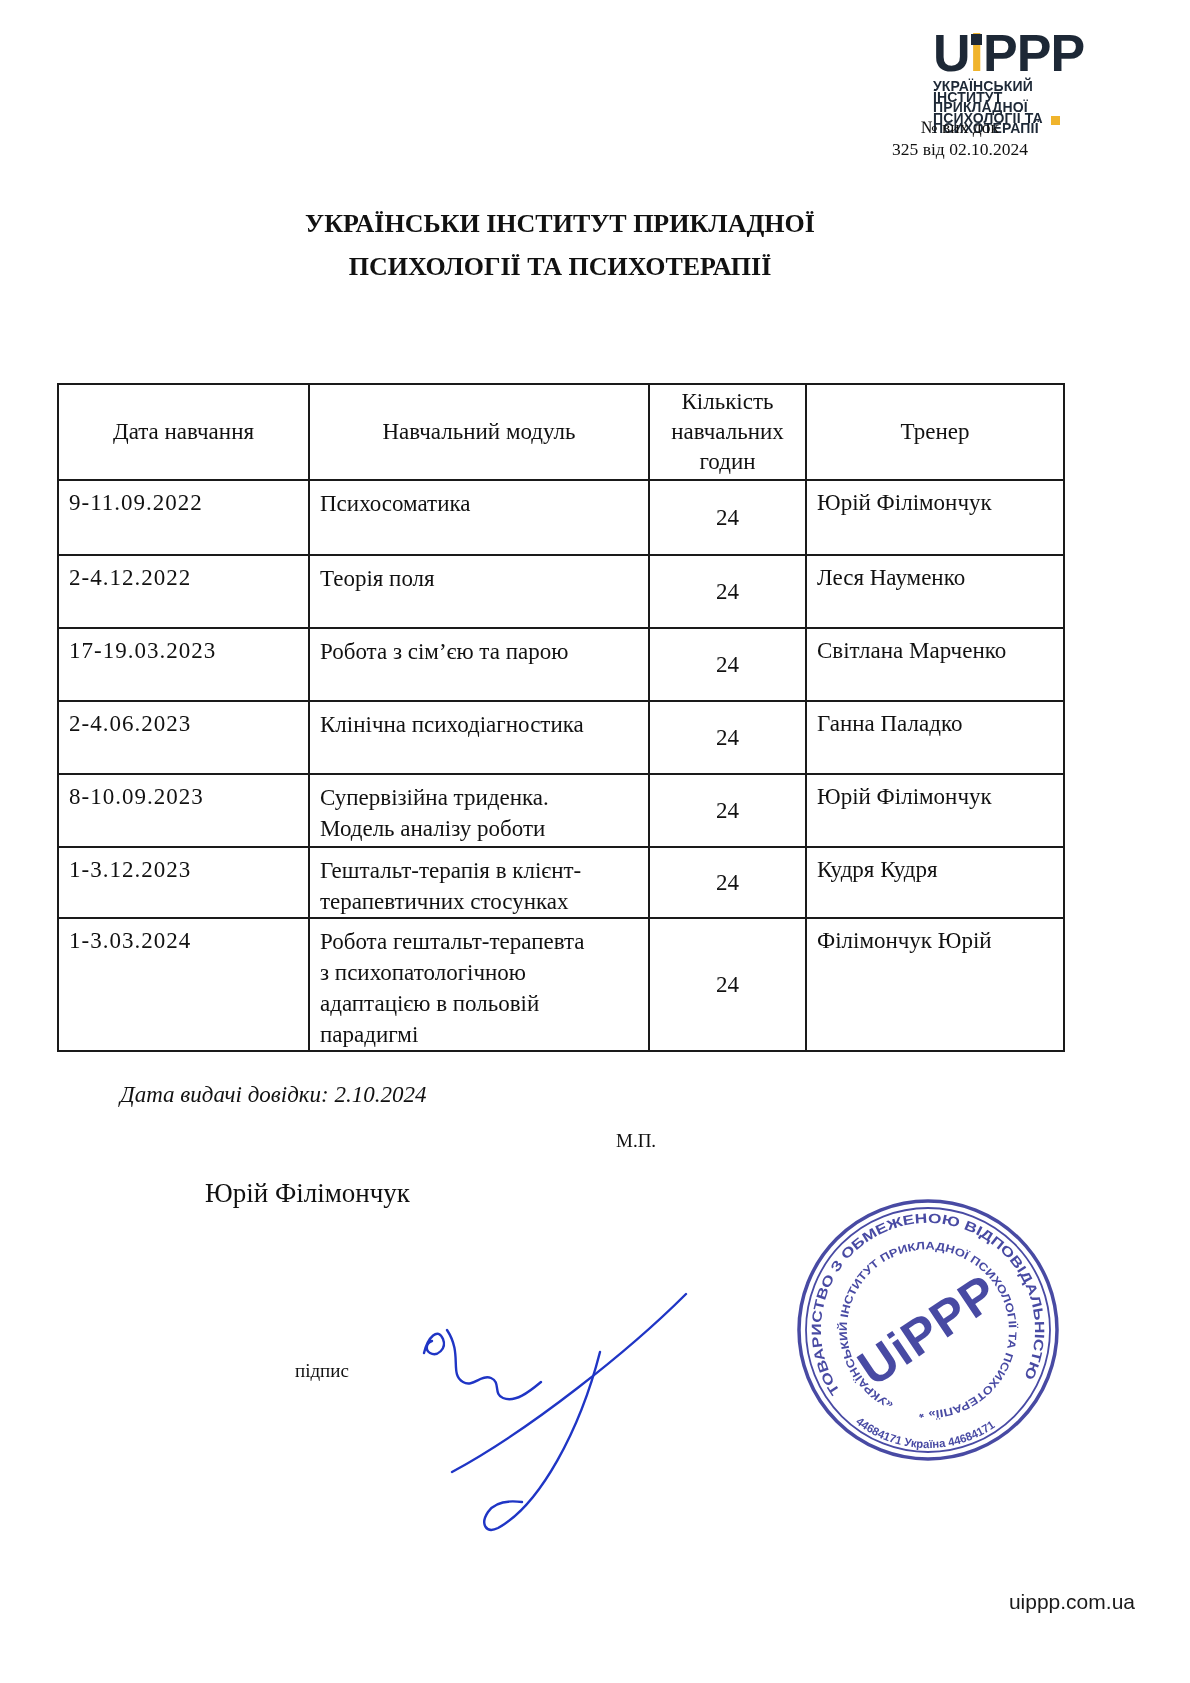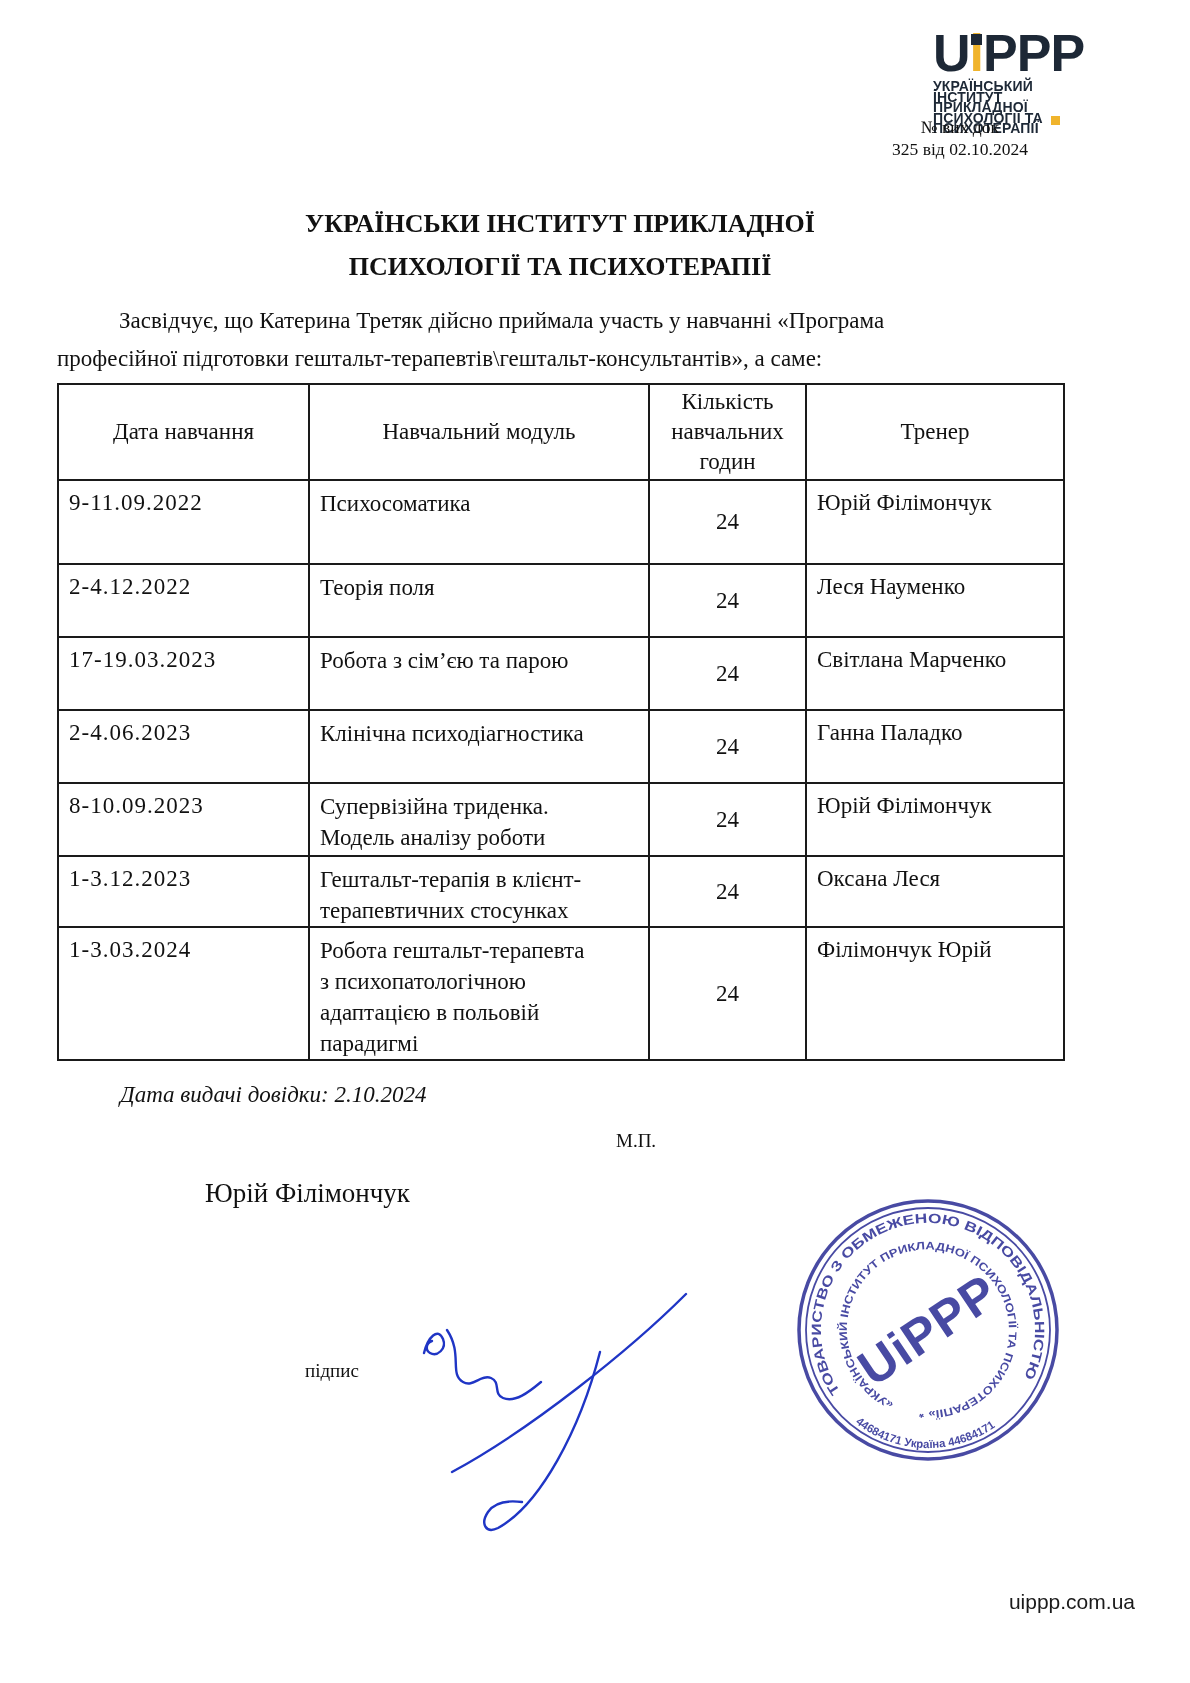--- a/index.html
+++ b/index.html
@@ -48,21 +48,21 @@
   td.c-date{vertical-align:top;padding:7px 4px 0 10px;letter-spacing:1px;line-height:30px;}
   td.c-module{vertical-align:top;padding:7px 6px 0 10px;white-space:pre-line;line-height:31px;}
   td.c-hours{text-align:center;vertical-align:middle;padding:0;}
   td.c-trainer{vertical-align:top;padding:7px 4px 0 10px;line-height:30px;}
   
   .issue-date{position:absolute;left:120px;top:1082px;font-size:23px;font-style:italic;}
   .seal-mark{position:absolute;left:616px;top:1130px;font-size:19px;}
   .signatory{position:absolute;left:205px;top:1178px;}
   .signatory .name{font-size:27px;line-height:30px;}
   .signatory .role{font-size:17.5px;line-height:20px;margin-top:4px;}
-  .sign-label{position:absolute;left:305px;top:1360px;font-size:19px;}
+  .sign-label{position:absolute;left:295px;top:1360px;font-size:19px;}
   .signature-svg{position:absolute;left:400px;top:1270px;}
   .stamp-svg{position:absolute;left:768px;top:1170px;opacity:.93;}
   .stamp-text{font-family:"Liberation Sans","DejaVu Sans",sans-serif;font-weight:bold;}
   .footer-site{position:absolute;right:55px;top:1590px;
     font-family:"Liberation Sans","DejaVu Sans",sans-serif;font-size:21px;color:#1b1b1b;}
 </style>
 </head>
 <body>
 
 <div class="page">
@@ -79,40 +79,36 @@
   <div class="doc-number">
     <div>№ вих док</div>
     <div>325 від 02.10.2024</div>
   </div>
 
   <div class="title">
     <div>УКРАЇНСЬКИ ІНСТИТУТ ПРИКЛАДНОЇ</div>
     <div>ПСИХОЛОГІЇ ТА ПСИХОТЕРАПІЇ</div>
   </div>
 
-  <div class="intro">
-    <div class="indent">Засвідчує, що Катерина Третяк дійсно приймала участь у навчанні «Програма</div>
-    <div>професійної підготовки гештальт-терапевтів\гештальт-консультантів», а саме:</div>
-  </div>
 
   <table class="modules">
     <colgroup>
         <col style="width:251px">
         <col style="width:340px">
         <col style="width:157px">
         <col style="width:258px">
       </colgroup>
     <tbody>
         <tr style="height:90px">
       <th>Дата навчання</th>
       <th>Навчальний модуль</th>
       <th>Кількість навчальних годин</th>
       <th>Тренер</th>
     </tr>
-    <tr style="height:84px">
+    <tr style="height:75px">
       <td class="c-date">9-11.09.2022</td>
       <td class="c-module">Психосоматика</td>
       <td class="c-hours">24</td>
       <td class="c-trainer">Юрій Філімончук</td>
     </tr>
     <tr style="height:73px">
       <td class="c-date">2-4.12.2022</td>
       <td class="c-module">Теорія поля</td>
       <td class="c-hours">24</td>
       <td class="c-trainer">Леся Науменко</td>
@@ -134,21 +130,21 @@
       <td class="c-module">Супервізійна триденка.
 Модель аналізу роботи</td>
       <td class="c-hours">24</td>
       <td class="c-trainer">Юрій Філімончук</td>
     </tr>
     <tr style="height:62px">
       <td class="c-date">1-3.12.2023</td>
       <td class="c-module">Гештальт-терапія в клієнт-
 терапевтичних стосунках</td>
       <td class="c-hours">24</td>
-      <td class="c-trainer">Оксана Леся</td>
+      <td class="c-trainer">Кудря Кудря</td>
     </tr>
     <tr style="height:130px">
       <td class="c-date">1-3.03.2024</td>
       <td class="c-module">Робота гештальт-терапевта
 з психопатологічною
 адаптацією в польовій
 парадигмі</td>
       <td class="c-hours">24</td>
       <td class="c-trainer">Філімончук Юрій</td>
     </tr>

